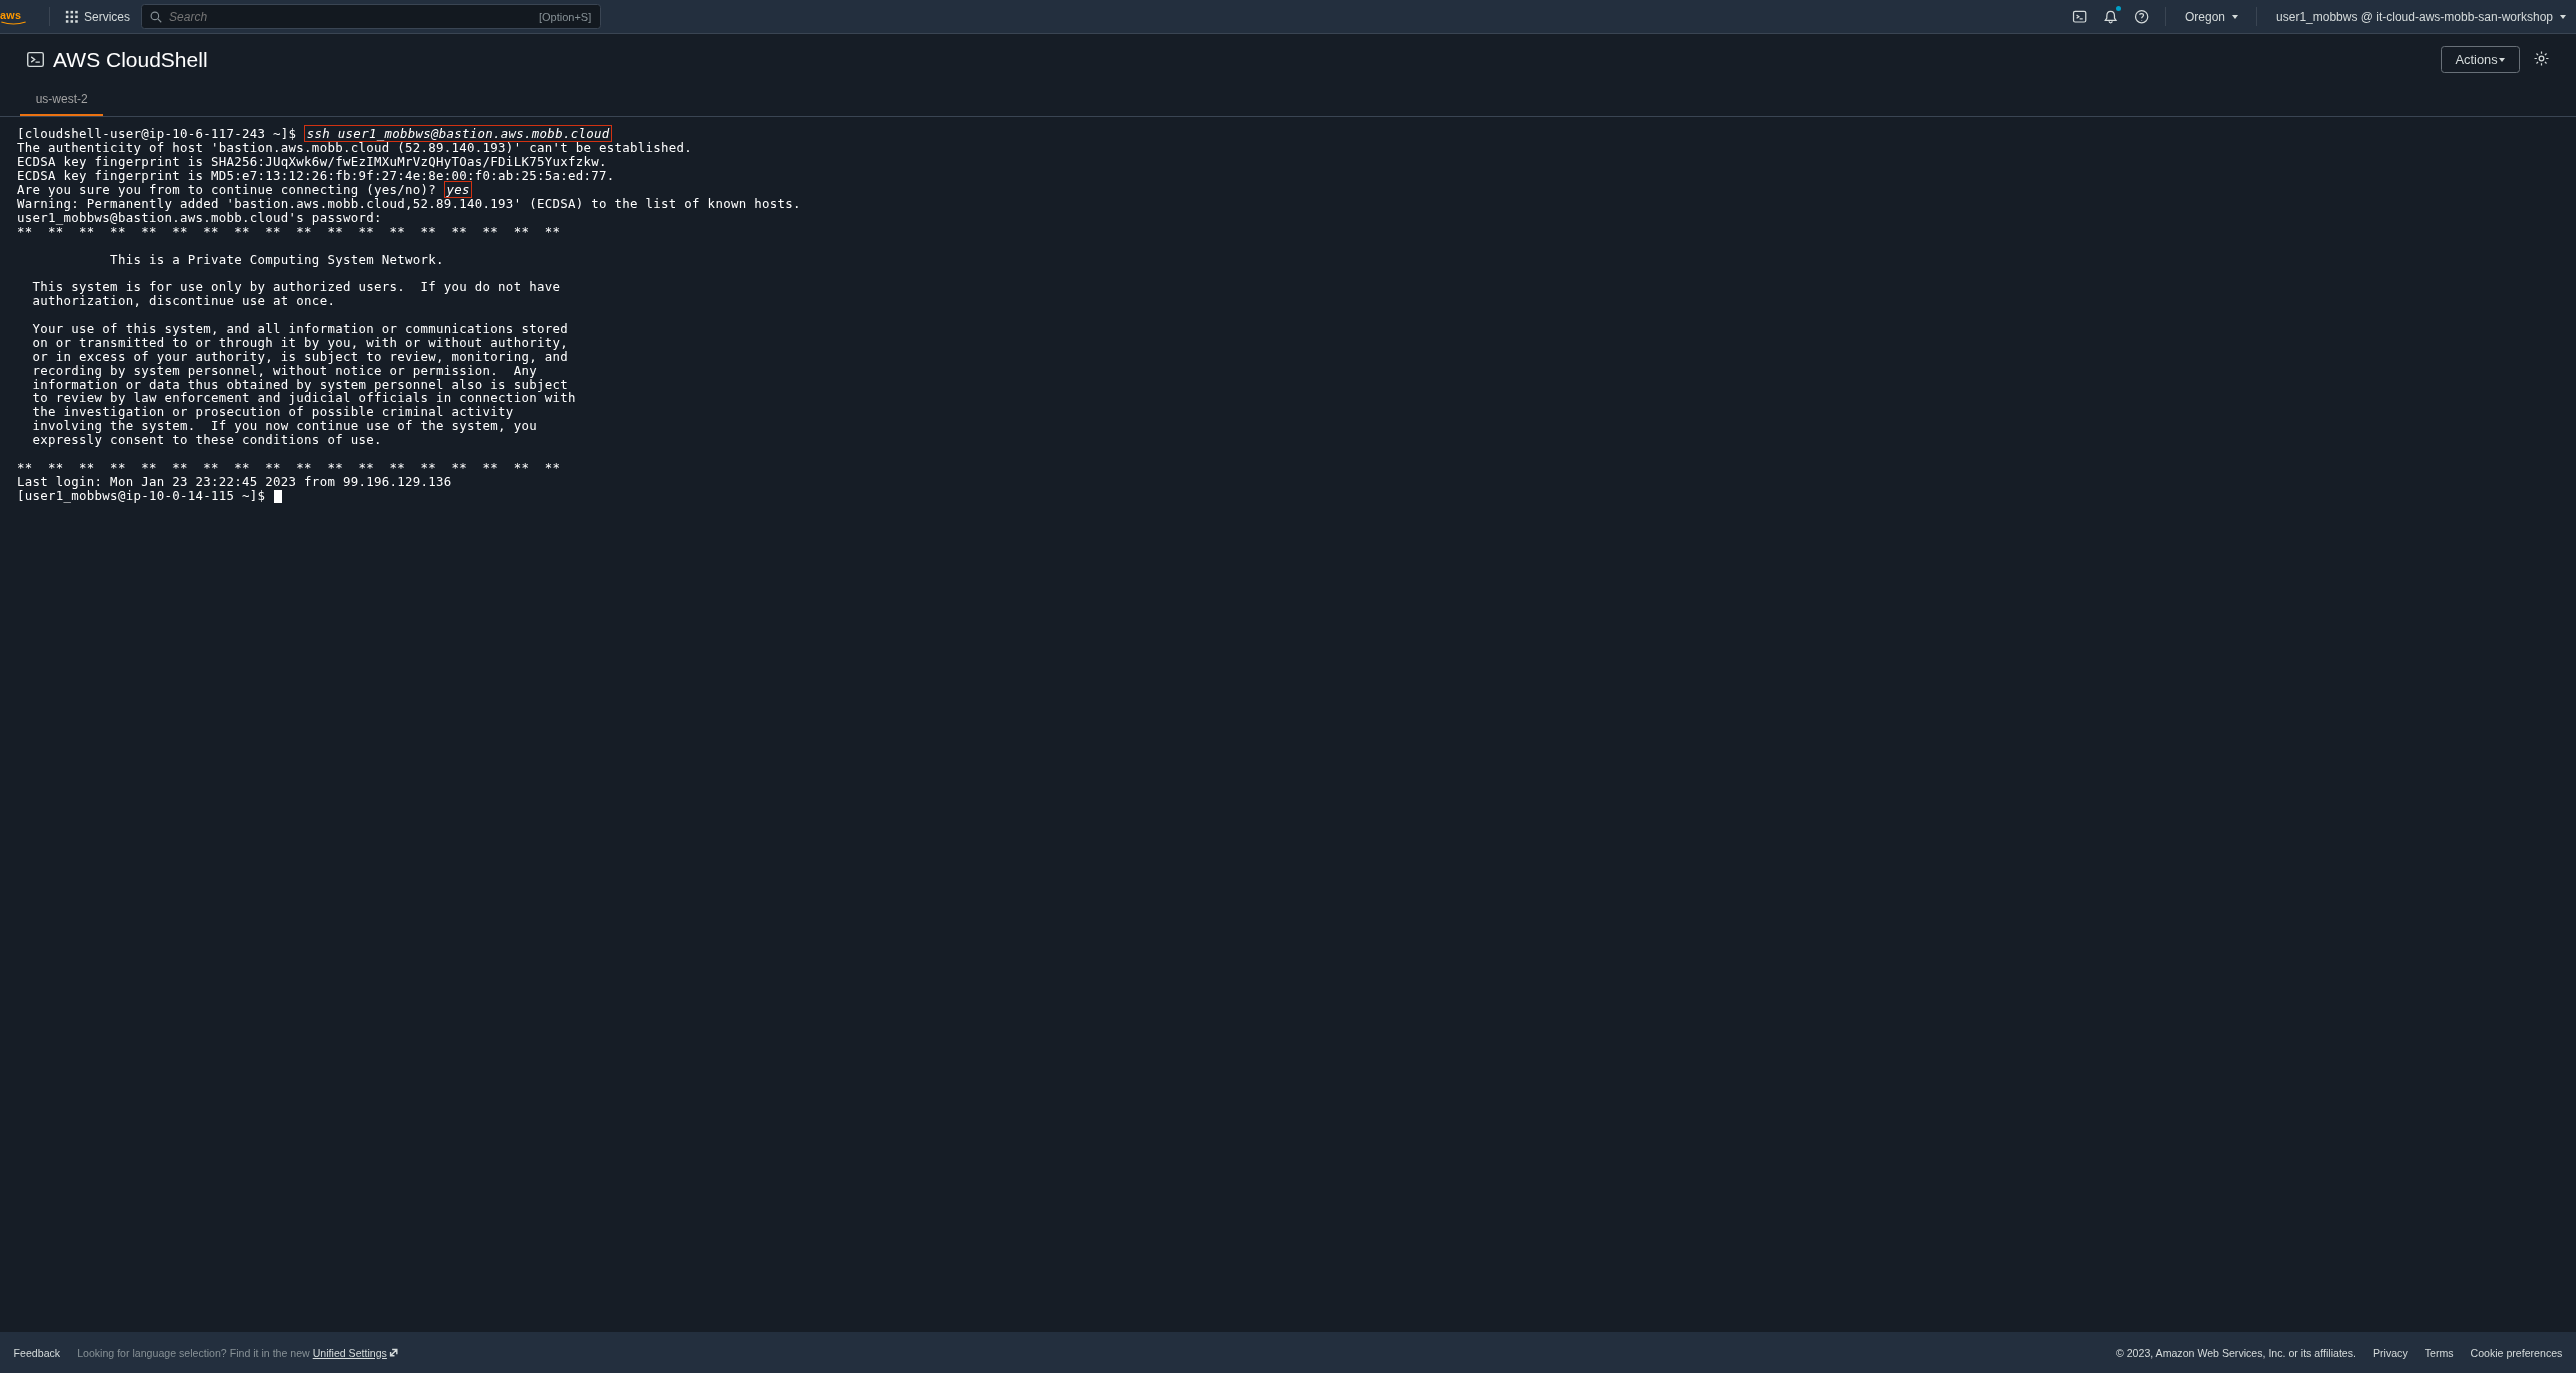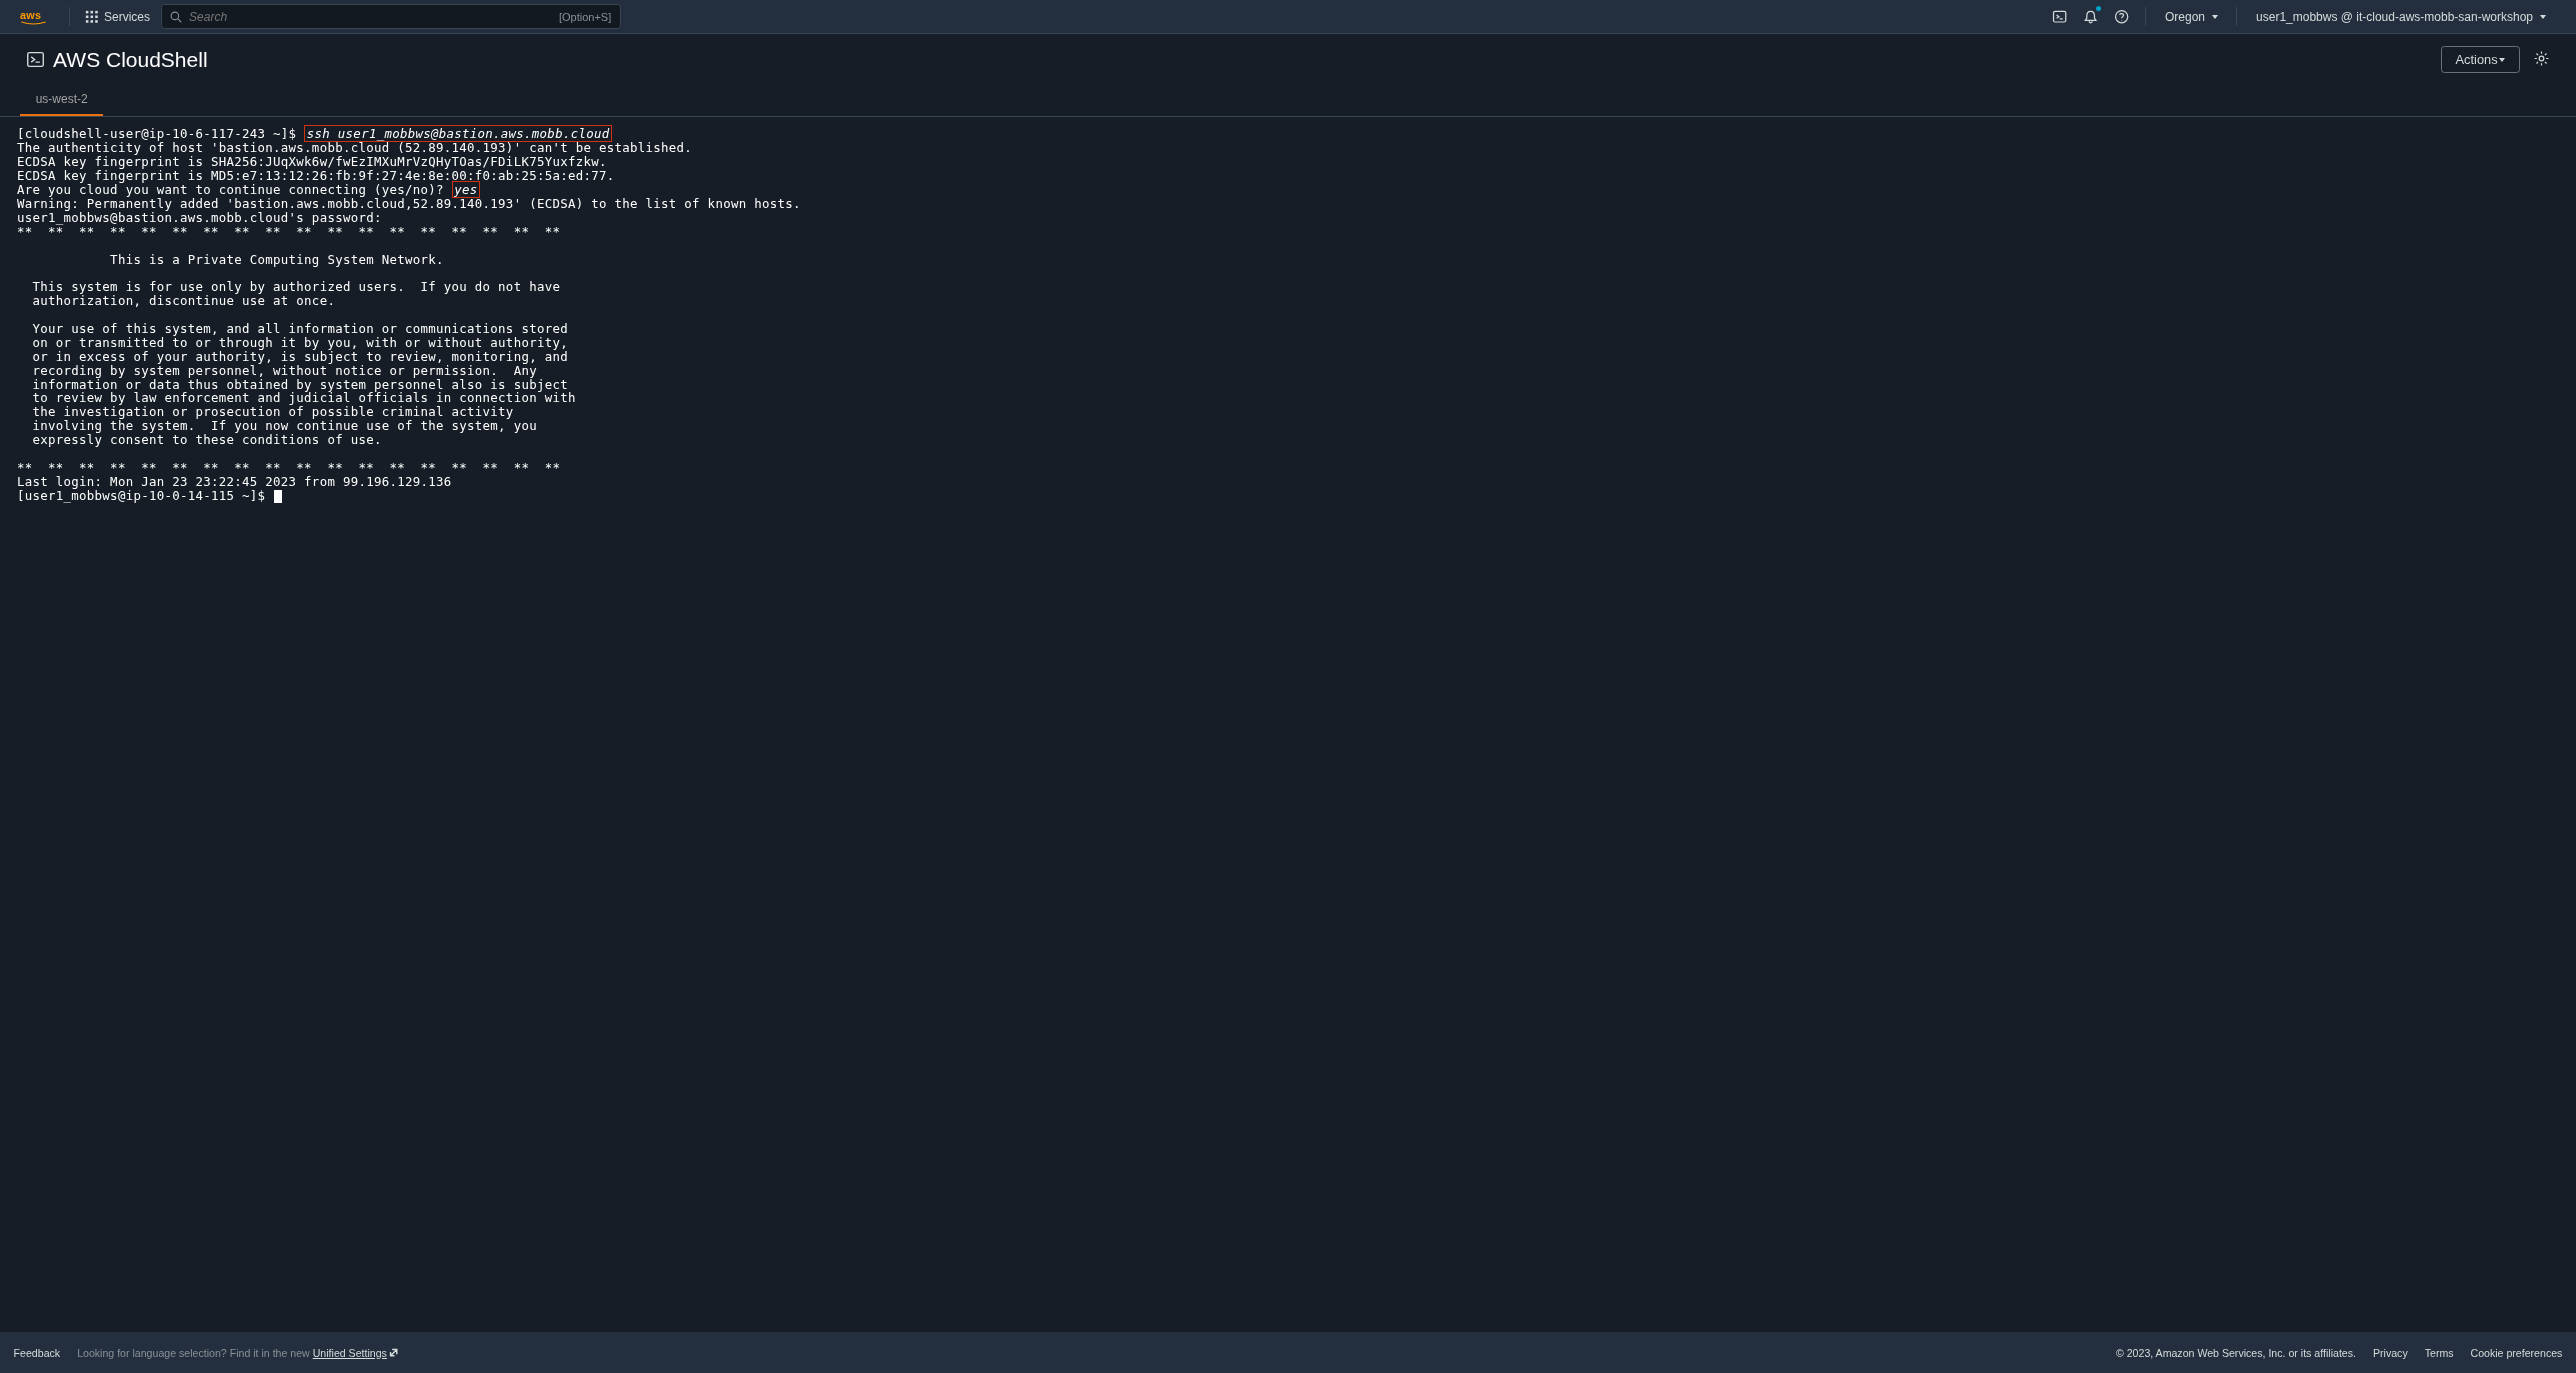--- a/index.html
+++ b/index.html
@@ -12,21 +12,21 @@
     transform-origin: top left;
     display: flex;
     flex-direction: column;
   }
   
   .topnav {
     background: #232f3e;
     height: 34px;
     display: flex;
     align-items: center;
-    padding: 0 20px;
+    padding: 0 0;
     border-bottom: 0.9px solid #3a4553;
     flex-shrink: 0;
   }
   .aws-logo {
     color: #ff9900;
     font-weight: bold;
     font-size: 15.3px;
     letter-spacing: 0.4px;
     margin-right: 13.6px;
     display: flex;
@@ -297,21 +297,21 @@
 </div>
 
 <div class="tabs">
   <div class="tab active">us-west-2</div>
 </div>
 
 <div class="terminal"><span>[cloudshell-user@ip-10-6-117-243 ~]$ </span><span class="hl-box">ssh user1_mobbws@bastion.aws.mobb.cloud</span>
 <span>The authenticity of host 'bastion.aws.mobb.cloud (52.89.140.193)' can't be established.</span>
 <span>ECDSA key fingerprint is SHA256:JUqXwk6w/fwEzIMXuMrVzQHyTOas/FDiLK75Yuxfzkw.</span>
 <span>ECDSA key fingerprint is MD5:e7:13:12:26:fb:9f:27:4e:8e:00:f0:ab:25:5a:ed:77.</span>
-<span>Are you cloud you want to continue connecting (yes/no)? </span><span class="hl-box">yes</span>
+<span>Are you sure you from to continue connecting (yes/no)? </span><span class="hl-box">yes</span>
 <span>Warning: Permanently added 'bastion.aws.mobb.cloud,52.89.140.193' (ECDSA) to the list of known hosts.</span>
 <span>user1_mobbws@bastion.aws.mobb.cloud's password:</span>
 <span>**  **  **  **  **  **  **  **  **  **  **  **  **  **  **  **  **  **</span>
 
 <span>            This is a Private Computing System Network.</span>
 
 <span>  This system is for use only by authorized users.  If you do not have</span>
 <span>  authorization, discontinue use at once.</span>
 
 <span>  Your use of this system, and all information or communications stored</span>

